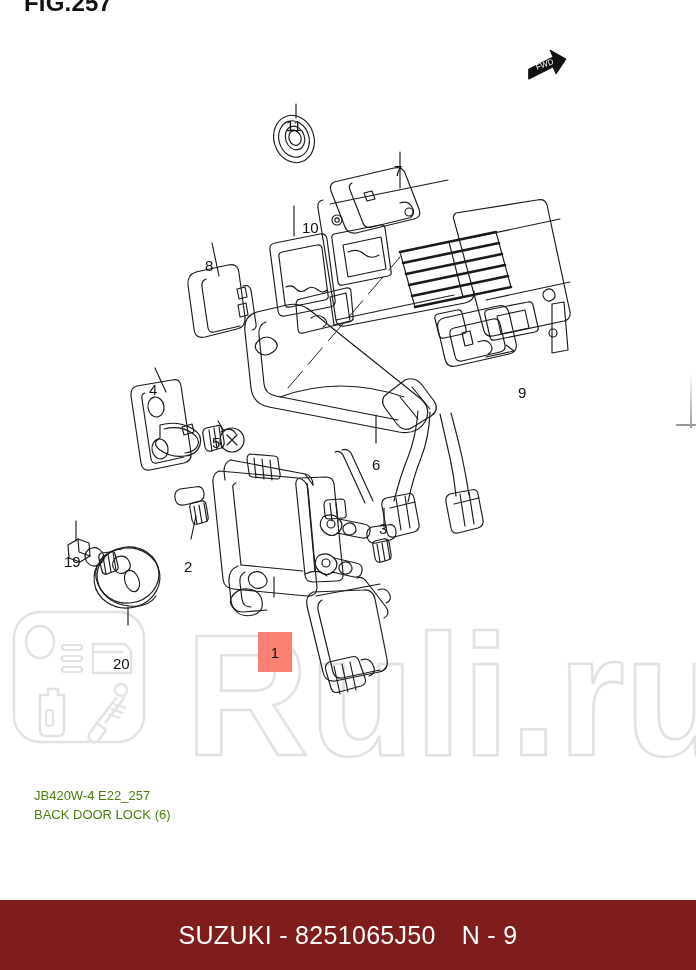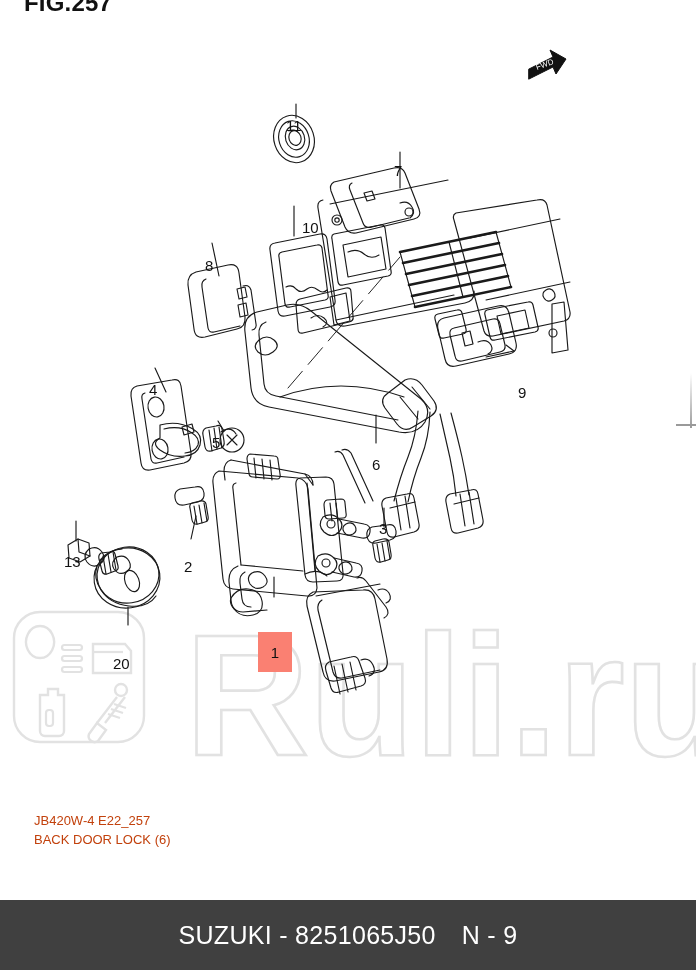--- a/index.html
+++ b/index.html
@@ -30,27 +30,27 @@
     line-height:1;white-space:nowrap;margin-top:32px;
   }
   .callout.hl{
     background:#fa8072;color:#111;
     width:34px;height:40px;
     display:flex;align-items:center;justify-content:center;
     font-size:15px;
   }
 
   
-  #caption{position:absolute;left:34px;top:811px;font-size:13px;line-height:19px;color:#c2410c;}
+  #caption{position:absolute;left:34px;top:786px;font-size:13px;line-height:19px;color:#4d7c0f;}
   #caption div{white-space:nowrap;}
 
   
   #bottom-bar{
     position:absolute;left:0;top:900px;width:696px;height:70px;
-    background:#404040;
+    background:#7f1d1d;
     display:flex;align-items:center;justify-content:center;
   }
   #bottom-bar .bar-txt{
     color:#ffffff;font-size:25px;letter-spacing:.3px;white-space:nowrap;
   }
   #bottom-bar .bar-gap{display:inline-block;width:26px;}
 
   
   #edge-artifact{
     position:absolute;left:690px;top:373px;width:2px;height:55px;
@@ -322,21 +322,21 @@
 
   <div class="callout" style="left:286px;top:86px;">11</div>
   <div class="callout" style="left:394px;top:131px;">7</div>
   <div class="callout" style="left:302px;top:188px;">10</div>
   <div class="callout" style="left:205px;top:226px;">8</div>
   <div class="callout" style="left:518px;top:353px;">9</div>
   <div class="callout" style="left:149px;top:350px;">4</div>
   <div class="callout" style="left:212px;top:403px;">5</div>
   <div class="callout" style="left:372px;top:425px;">6</div>
   <div class="callout" style="left:379px;top:489px;">3</div>
-  <div class="callout" style="left:64px;top:522px;">13</div>
+  <div class="callout" style="left:64px;top:522px;">19</div>
   <div class="callout" style="left:184px;top:527px;">2</div>
   <div class="callout" style="left:113px;top:624px;">20</div>
 
   <div class="callout hl" style="left:258px;top:600px;">1</div>
 
   <div id="caption">
     <div>JB420W-4 E22_257</div>
     <div>BACK DOOR LOCK (6)</div>
   </div>
 

